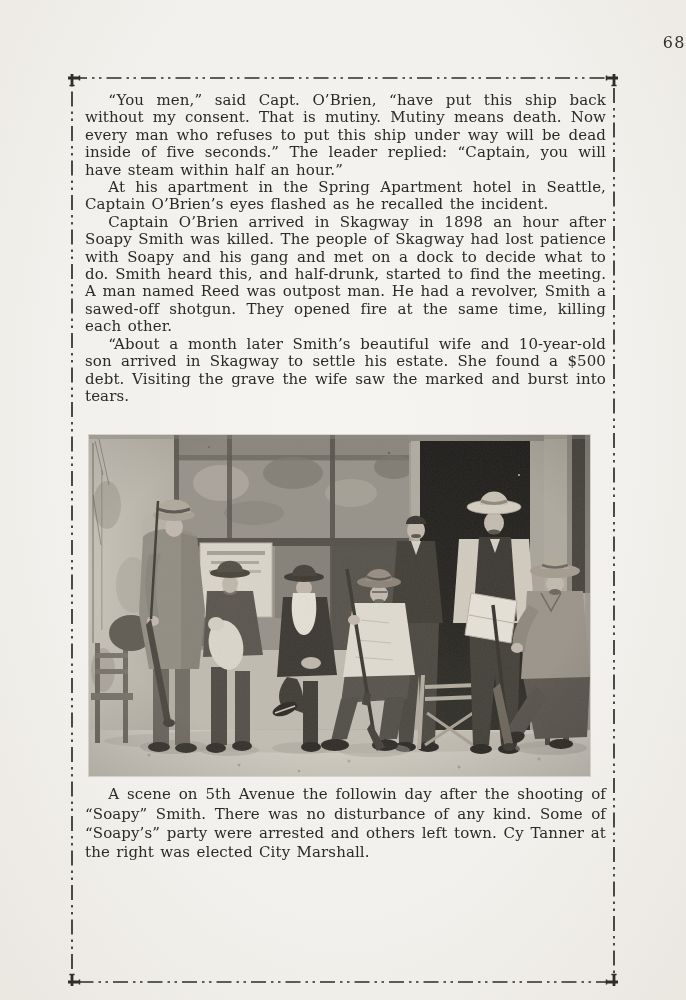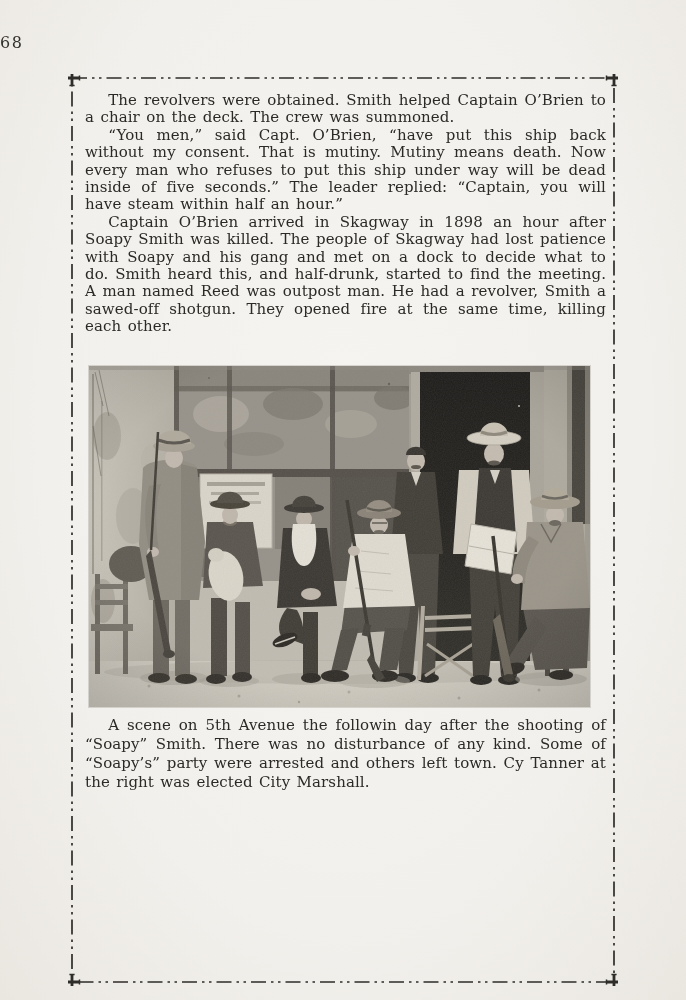--- a/index.html
+++ b/index.html
@@ -2,21 +2,21 @@
 <html><head>
 <meta charset="utf-8">
 <style>
   html,body{margin:0;padding:0;background:#dddad5;}
   .page{
     position:relative;width:686px;height:1000px;overflow:hidden;
     background:radial-gradient(ellipse at 50% 42%, #f6f4f1 0%, #f2f0ec 62%, #eae7e1 100%);
     font-family:"DejaVu Serif","Liberation Serif",serif;color:#2b2a27;
   }
   .page-number{
-    position:absolute;top:33px;left:0;width:100%;text-align:left;
+    position:absolute;top:33px;left:0;width:100%;text-align:right;
     font-size:16px;letter-spacing:1.5px;color:#33322f;
   }
   .frame{position:absolute;left:68px;top:74px;width:550px;height:912px;}
   .frame-svg{position:absolute;left:0;top:0;width:550px;height:912px;}
   .content{position:absolute;left:17px;right:12px;top:18px;}
   .content p{
     margin:0;text-indent:1.55em;text-align:justify;
     font-size:15px;line-height:17.4px;word-spacing:1.5px;letter-spacing:.1px;
   }
   figure.photo{margin:30px 0 0 4px;padding:0;width:501px;height:341px;}
@@ -40,23 +40,24 @@
         </g>
       </defs>
       <rect x="4" y="4" width="542" height="904" fill="none" stroke="#2e2d2a" stroke-width="1.7" stroke-dasharray="15 5 2.5 4.5 2.5 5"></rect>
       <use href="#corner-cross" x="4" y="4"></use>
       <use href="#corner-cross" x="546" y="4"></use>
       <use href="#corner-cross" x="4" y="908"></use>
       <use href="#corner-cross" x="546" y="908"></use>
     </svg>
 
     <div class="content">
-      <p>The revolvers were obtained. Smith helped Captain O’Brien to a chair on the deck. The crew was summoned.</p>
       <p>“You men,” said Capt. O’Brien, “have put this ship back without my consent. That is mutiny. Mutiny means death. Now every man who refuses to put this ship under way will be dead inside of five seconds.” The leader replied: “Captain, you will have steam within half an hour.”</p>
+      <p>At his apartment in the Spring Apartment hotel in Seattle, Captain O’Brien’s eyes flashed as he recalled the incident.</p>
       <p>Captain O’Brien arrived in Skagway in 1898 an hour after Soapy Smith was killed. The people of Skagway had lost patience with Soapy and his gang and met on a dock to decide what to do. Smith heard this, and half-drunk, started to find the meeting. A man named Reed was outpost man. He had a revolver, Smith a sawed-off shotgun. They opened fire at the same time, killing each other.</p>
+      <p>“About a month later Smith’s beautiful wife and 10-year-old son arrived in Skagway to settle his estate. She found a $500 debt. Visiting the grave the wife saw the marked and burst into tears.</p>
 
       <figure class="photo">
         <svg viewBox="0 0 501 341" aria-hidden="true">
           <defs>
             <linearGradient id="doorg" x1="0" y1="0" x2="0" y2="1">
               <stop offset="0" stop-color="#1c1b19"></stop>
                 <stop offset=".55" stop-color="#262420"></stop>
                 <stop offset="1" stop-color="#33312b"></stop>
             </linearGradient>
             <linearGradient id="wallg" x1="0" y1="0" x2="1" y2="0">

